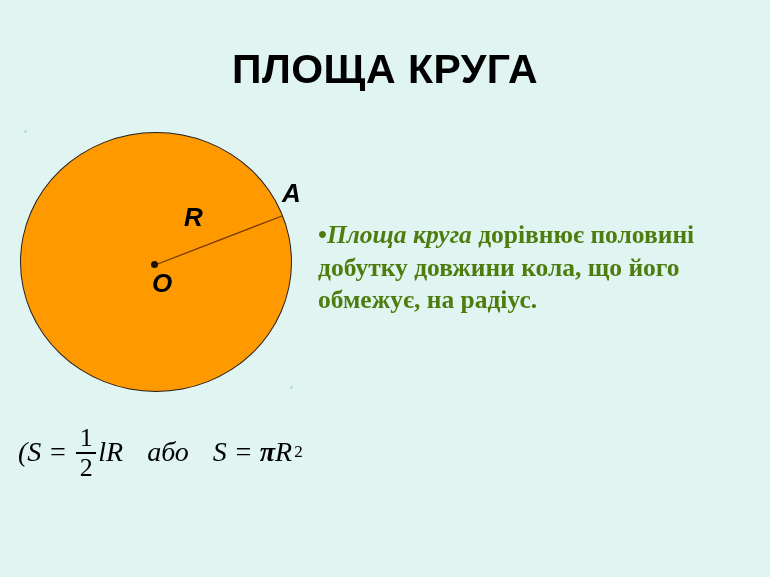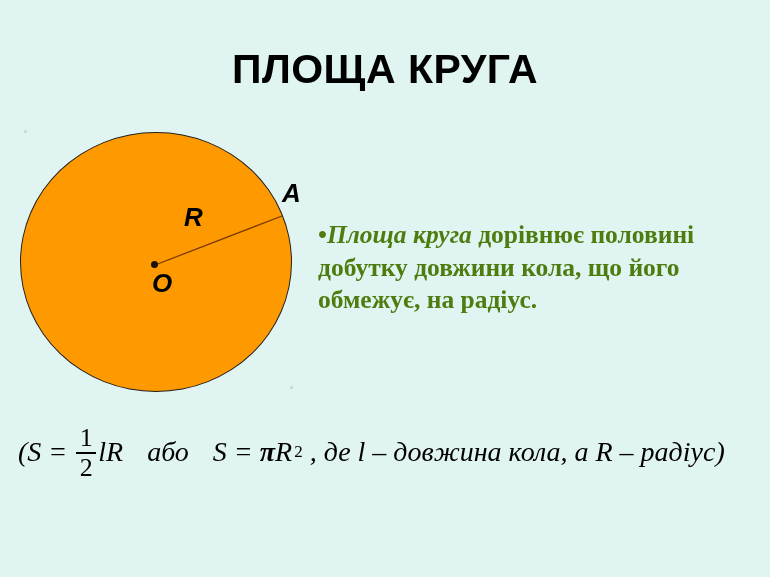--- a/index.html
+++ b/index.html
@@ -213,16 +213,15 @@
     <span class="tok">або</span>
     <span class="gap-md"></span>
     <span class="tok">S</span>
     <span class="gap-sm"></span>
     <span class="tok">=</span>
     <span class="gap-sm"></span>
     <span class="tok pi">π</span>
     <span class="tok">R</span>
     <sup>2</sup>
     <span class="gap-sm"></span>
-    <span class="tok">, де l – довжина кола, а R – радіус)</span>
   </div>
 
 </div>
 
 </body></html>

